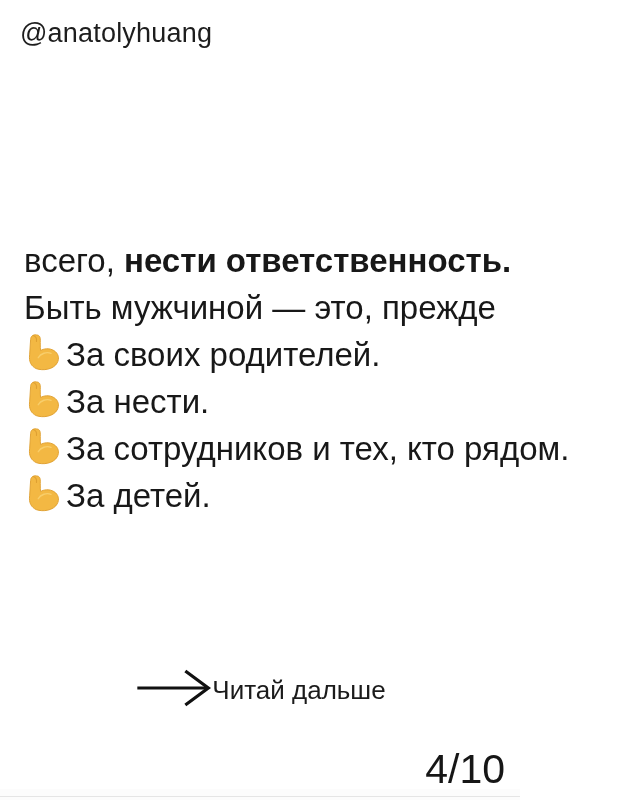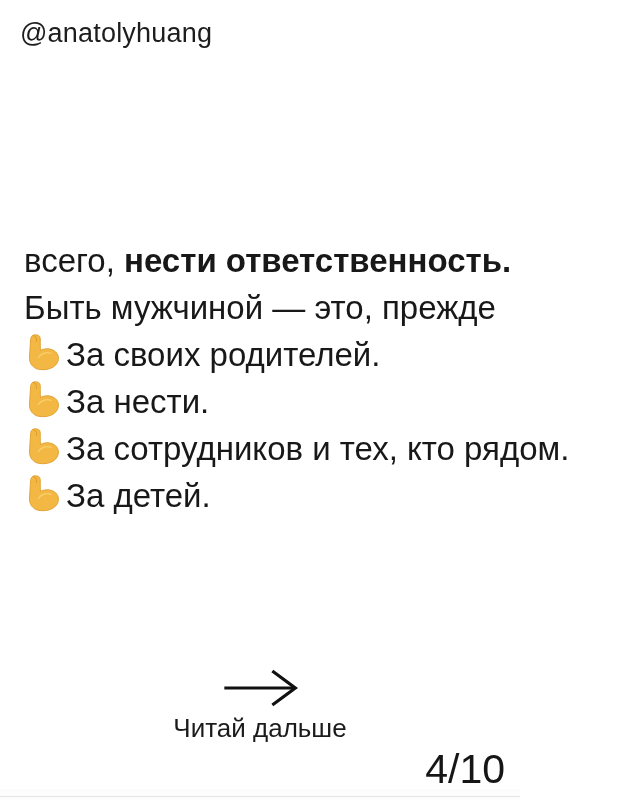--- a/index.html
+++ b/index.html
@@ -44,21 +44,21 @@
     flex: 0 0 36px;
     margin-right: 6px;
     margin-top: 2px;
   }
   .read-more {
     position: absolute;
     left: 50%;
     top: 668px;
     transform: translateX(-50%);
     display: flex;
-    flex-direction: column;
+    flex-direction: row;
     align-items: center;
     cursor: pointer;
   }
   .arrow-svg { width: 78px; height: 40px; display: block; }
   .read-more-caption {
     margin-top: 5px;
     font-size: 26px;
     color: #1b1b1b;
   }
   .page-indicator {

